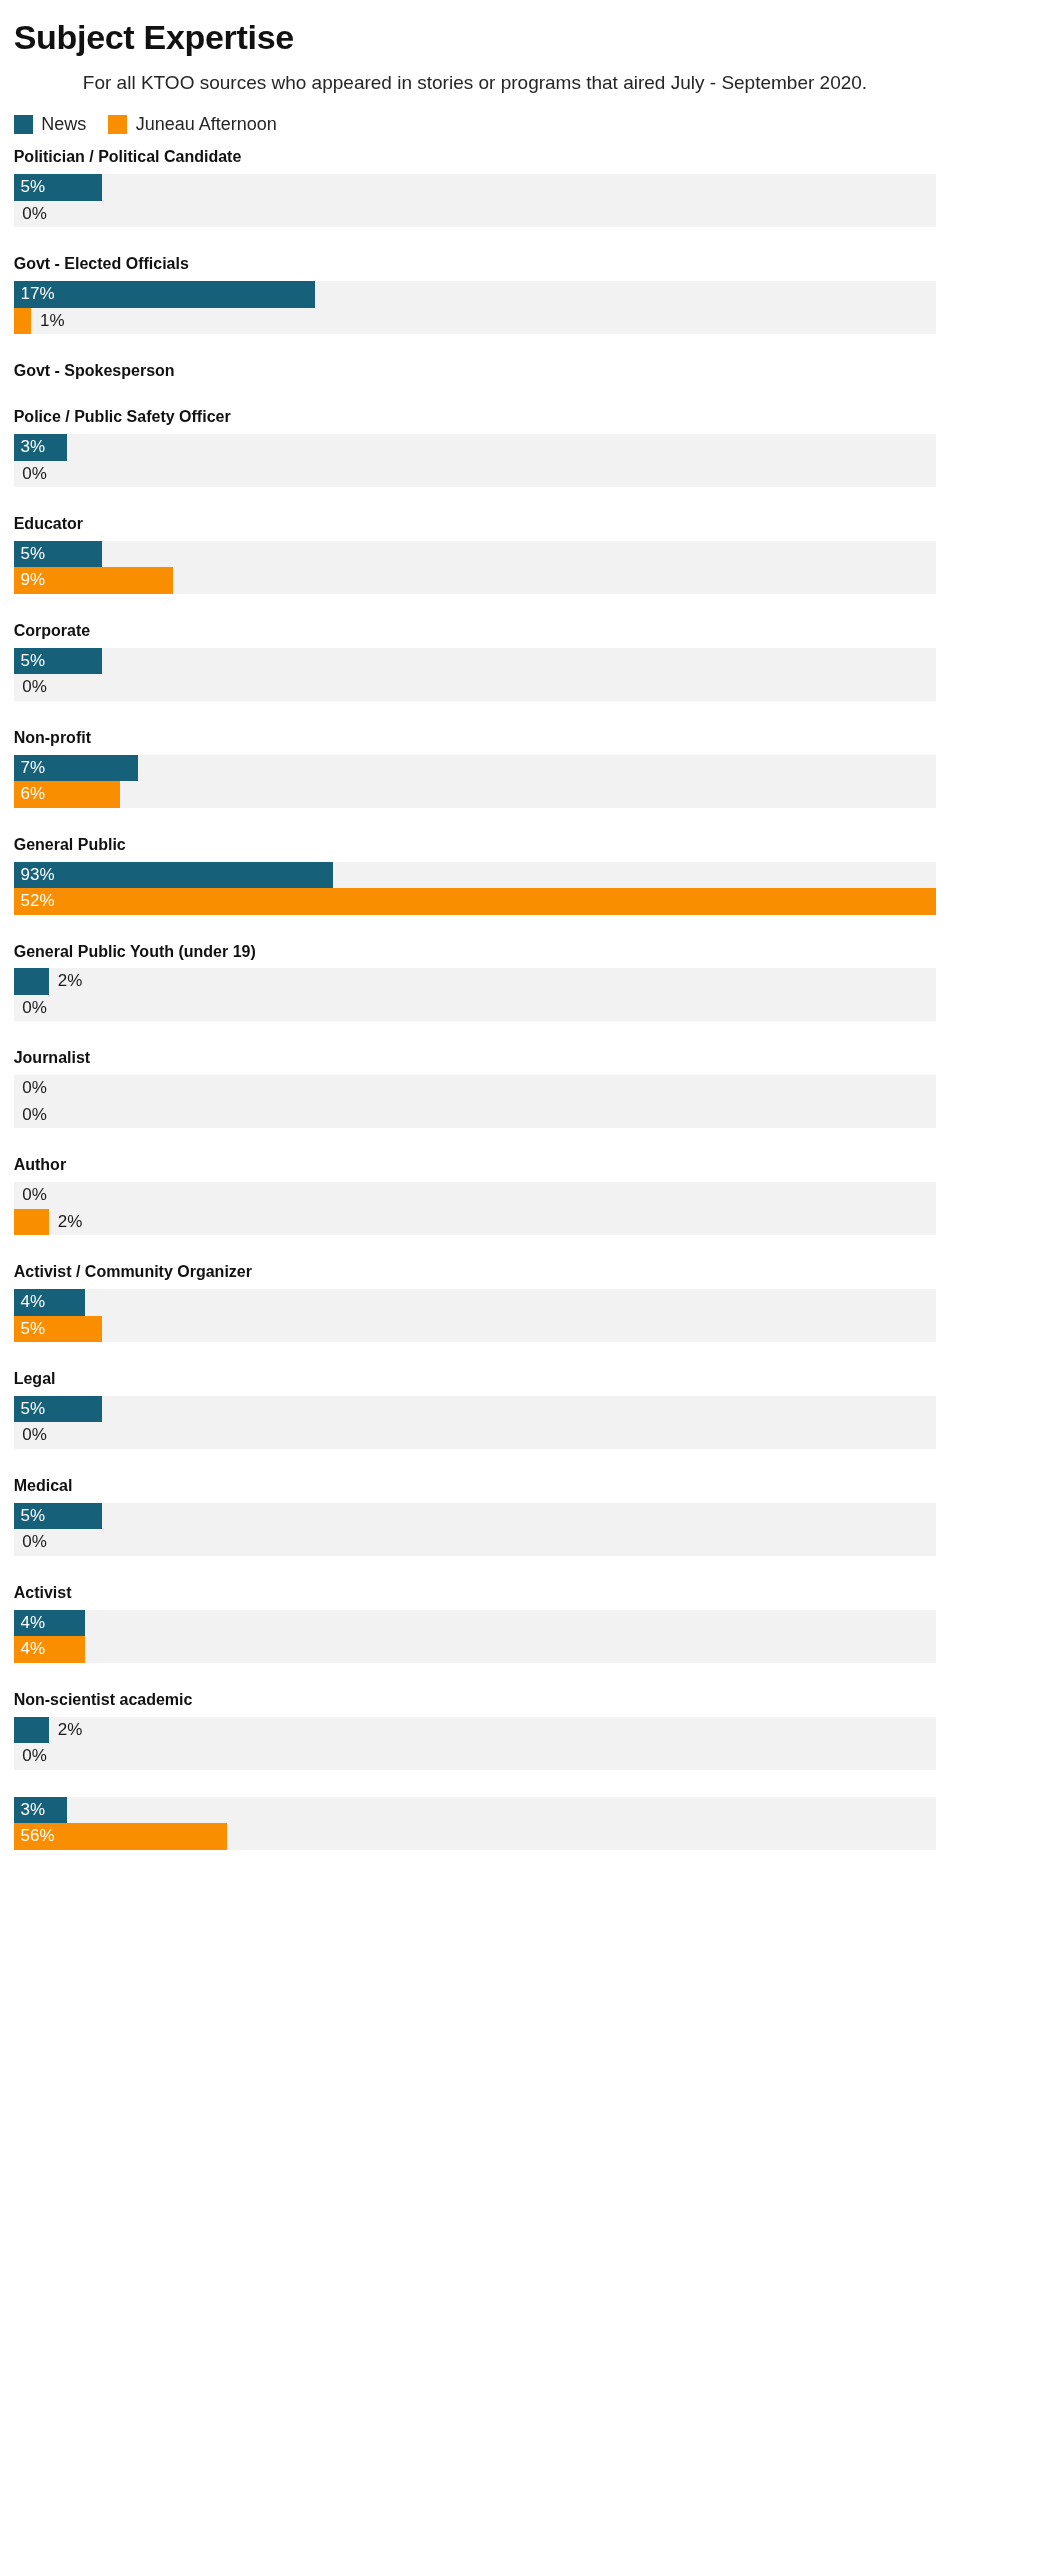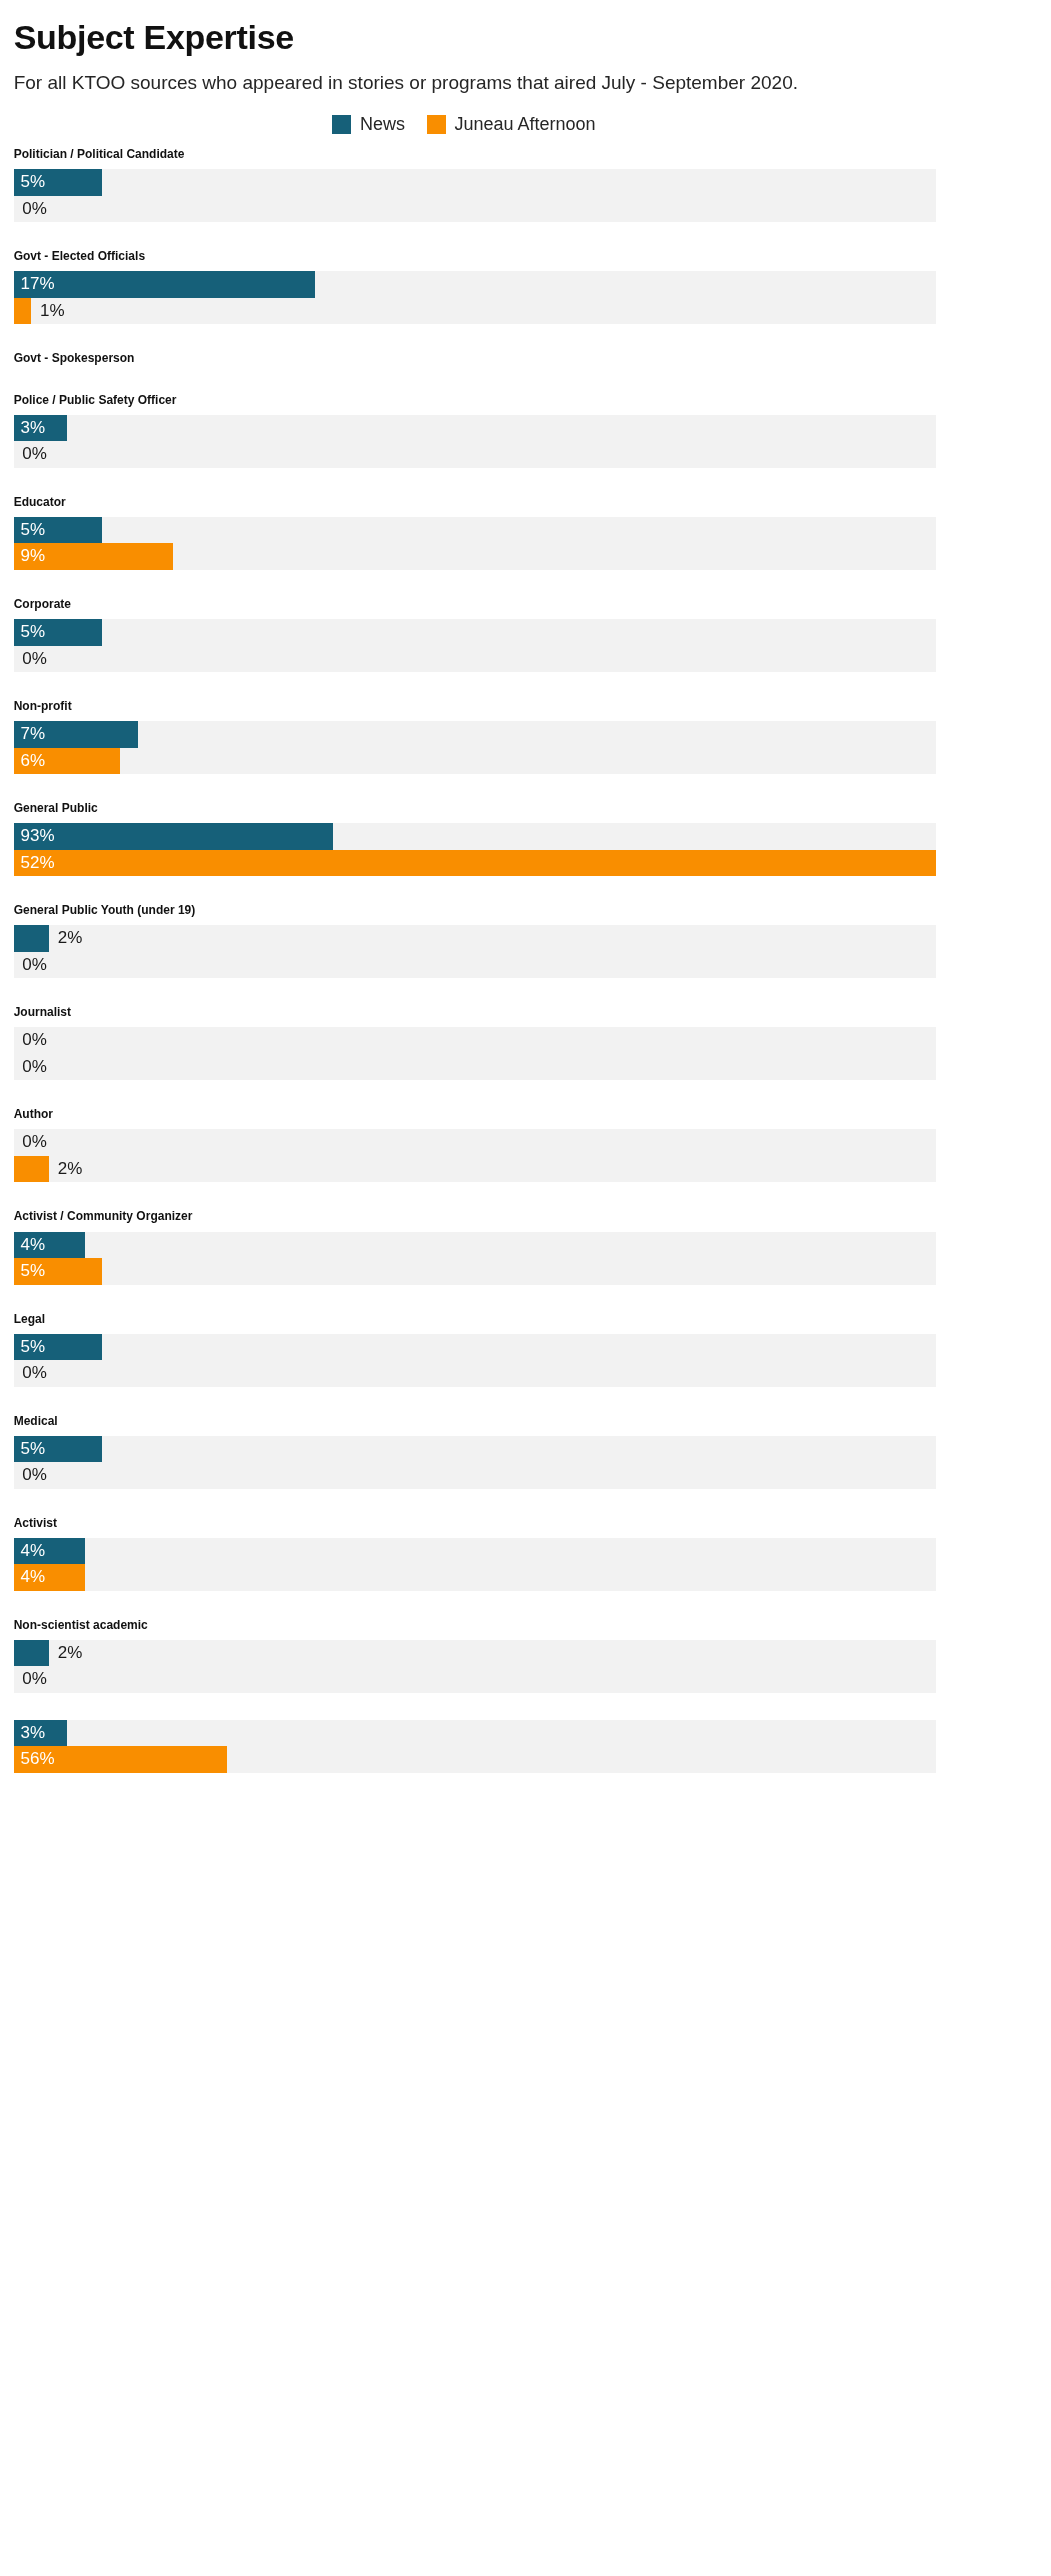--- a/index.html
+++ b/index.html
@@ -32,29 +32,29 @@
     padding-top: 19px;
     color: #111111;
   }
   .chart-subtitle {
     font-size: 19px;
     font-weight: normal;
     line-height: 1.3;
     margin: 0;
     padding-top: 14.5px;
     color: #262626;
+    text-align: center;
   }
 
   
   .legend {
     display: flex;
     align-items: center;
     padding-top: 19px;
     padding-bottom: 13.7px;
-    justify-content: center;
   }
   .legend-item {
     display: flex;
     align-items: center;
     margin-right: 22px;
   }
   .legend-swatch {
     width: 19px;
     height: 19px;
     display: inline-block;
@@ -72,21 +72,21 @@
   .groups {
     padding-bottom: 17px;
   }
   .group {
     margin-bottom: 27px;
   }
   .group:last-child {
     margin-bottom: 0;
   }
   .group-label {
-    font-size: 12px;
+    font-size: 16px;
     font-weight: bold;
     line-height: 1.2;
     color: #111111;
     margin: 0 0 7.7px 0;
     white-space: nowrap;
   }
 
   .track {
     background: #f2f2f2;
     width: 100%;

